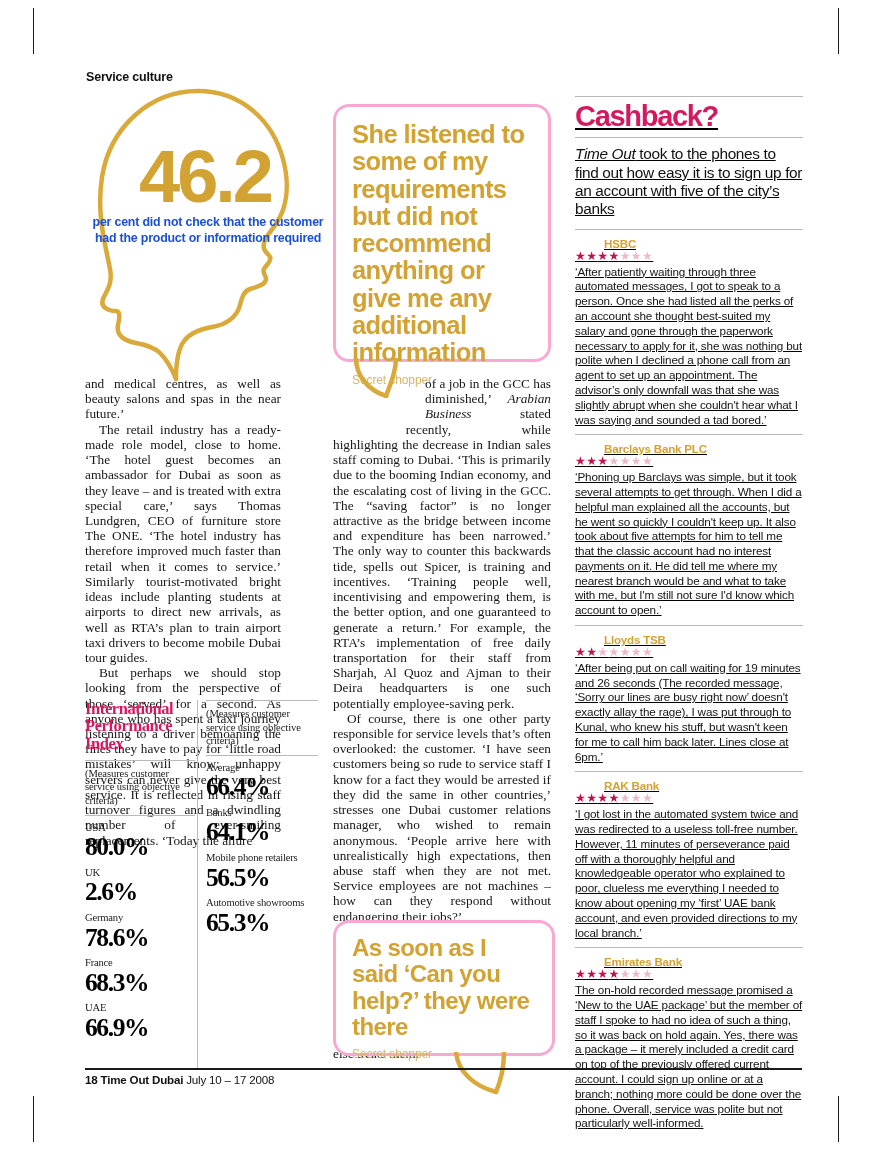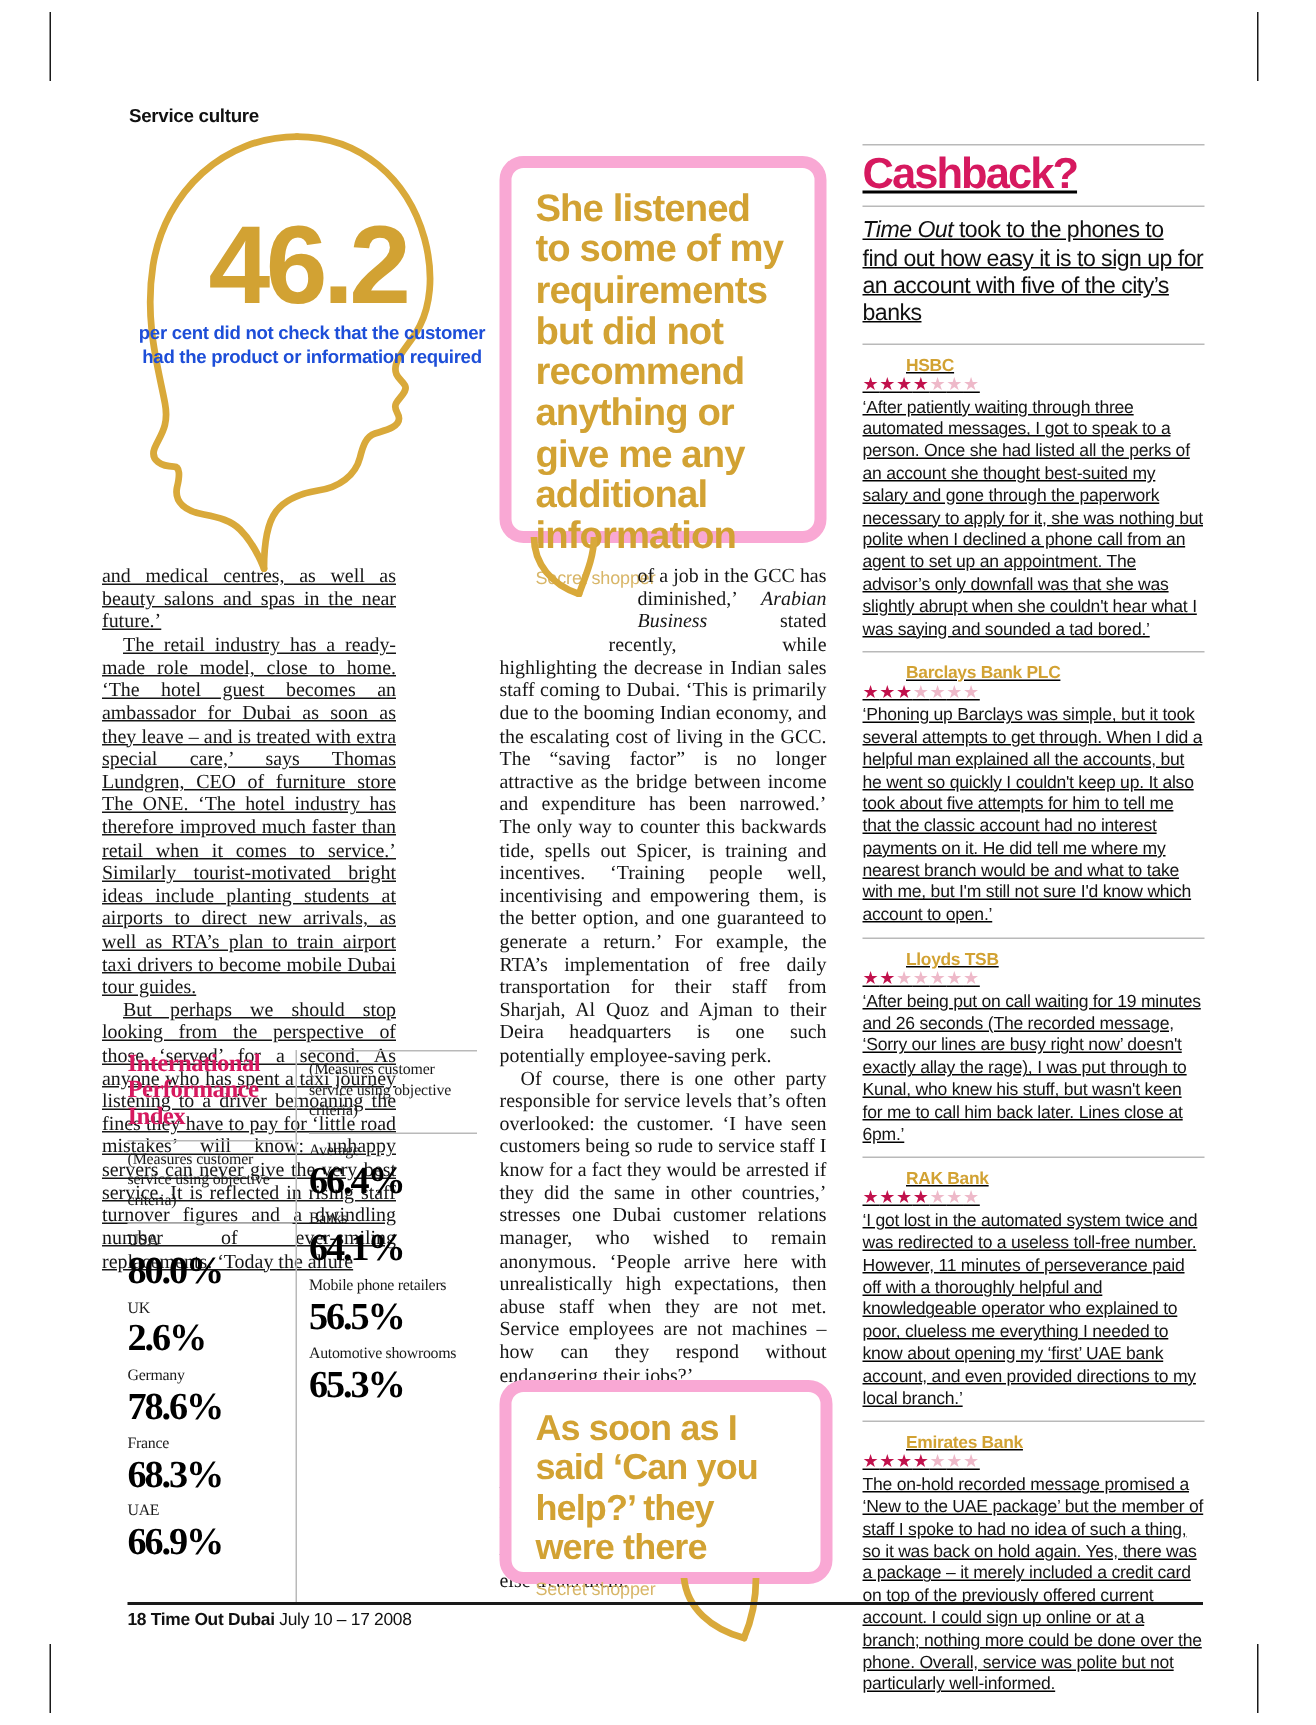--- a/index.html
+++ b/index.html
@@ -71,21 +71,21 @@
     font-weight: bold;
     font-size: 12.4px;
     line-height: 1.28;
     color: #1d4ed8;
     letter-spacing: -0.2px;
   }
 
   
   .bubble {
     position: absolute;
-    border: 8px solid #f9a8d4;
+    border: 3px solid #f9a8d4;
     border-radius: 16px;
     box-sizing: border-box;
     background: #fff;
   }
   .bubble .qtext {
     font-family: "Liberation Sans", sans-serif;
     font-weight: bold;
     color: #d2a233;
     letter-spacing: -0.6px;
   }
@@ -118,21 +118,21 @@
   .bodycol {
     position: absolute;
     font-family: "Liberation Serif", serif;
     font-size: 13.3px;
     line-height: 1.145;
     text-align: justify;
     color: #161616;
   }
   .bodycol p { margin: 0; text-indent: 0; }
   .bodycol p + p { text-indent: 14px; }
-  #col1 { left: 68px; top: 376px; width: 196px; text-decoration: underline; }
+  #col1 { left: 85px; top: 376px; width: 196px; }
   #col2 { left: 333px; top: 376px; width: 218px; }
   .shape-float {
     float: left;
     width: 92px;
     height: 56px;
     shape-outside: polygon(0 0, 100% 0, 100% 36px, 52px 56px, 0 56px);
   }
   .ital { font-style: italic; }
 
   

